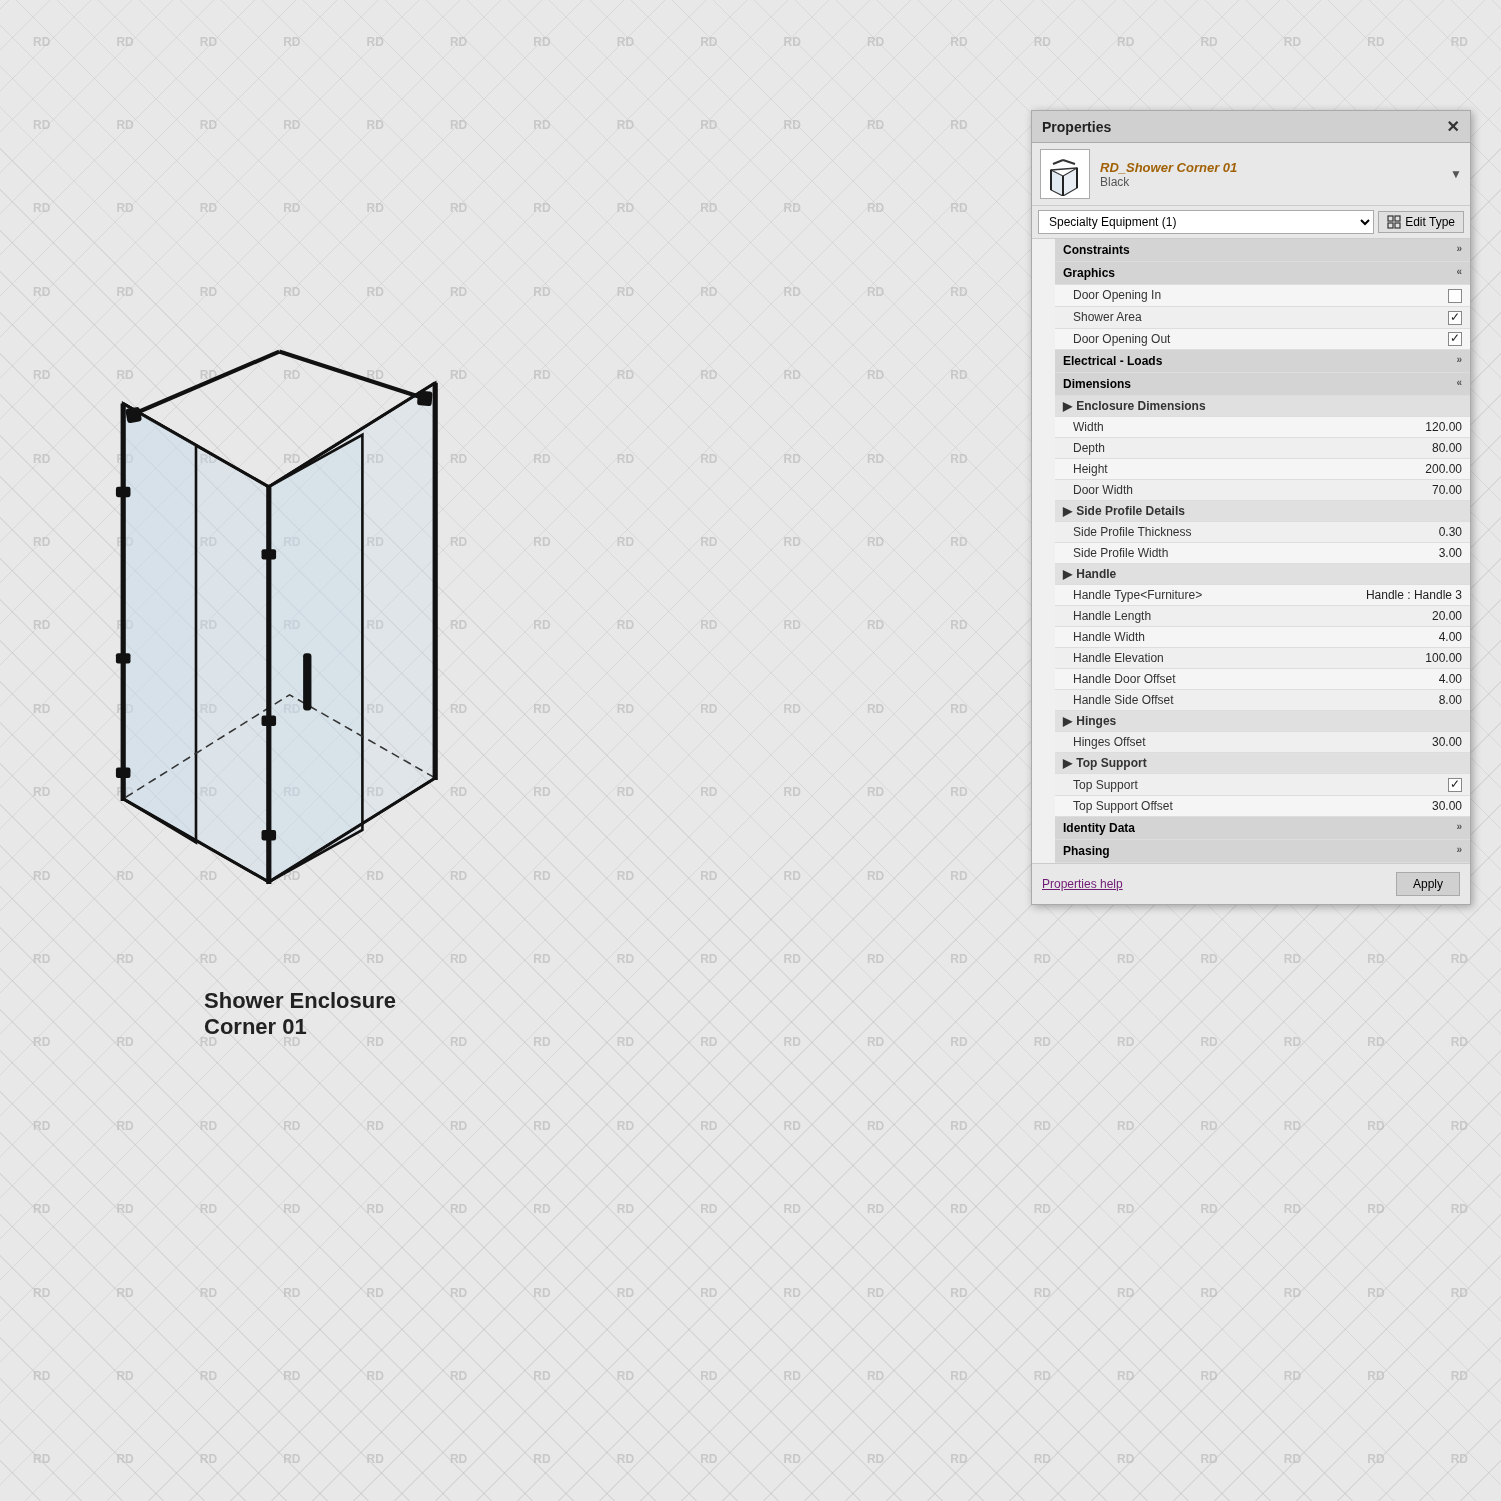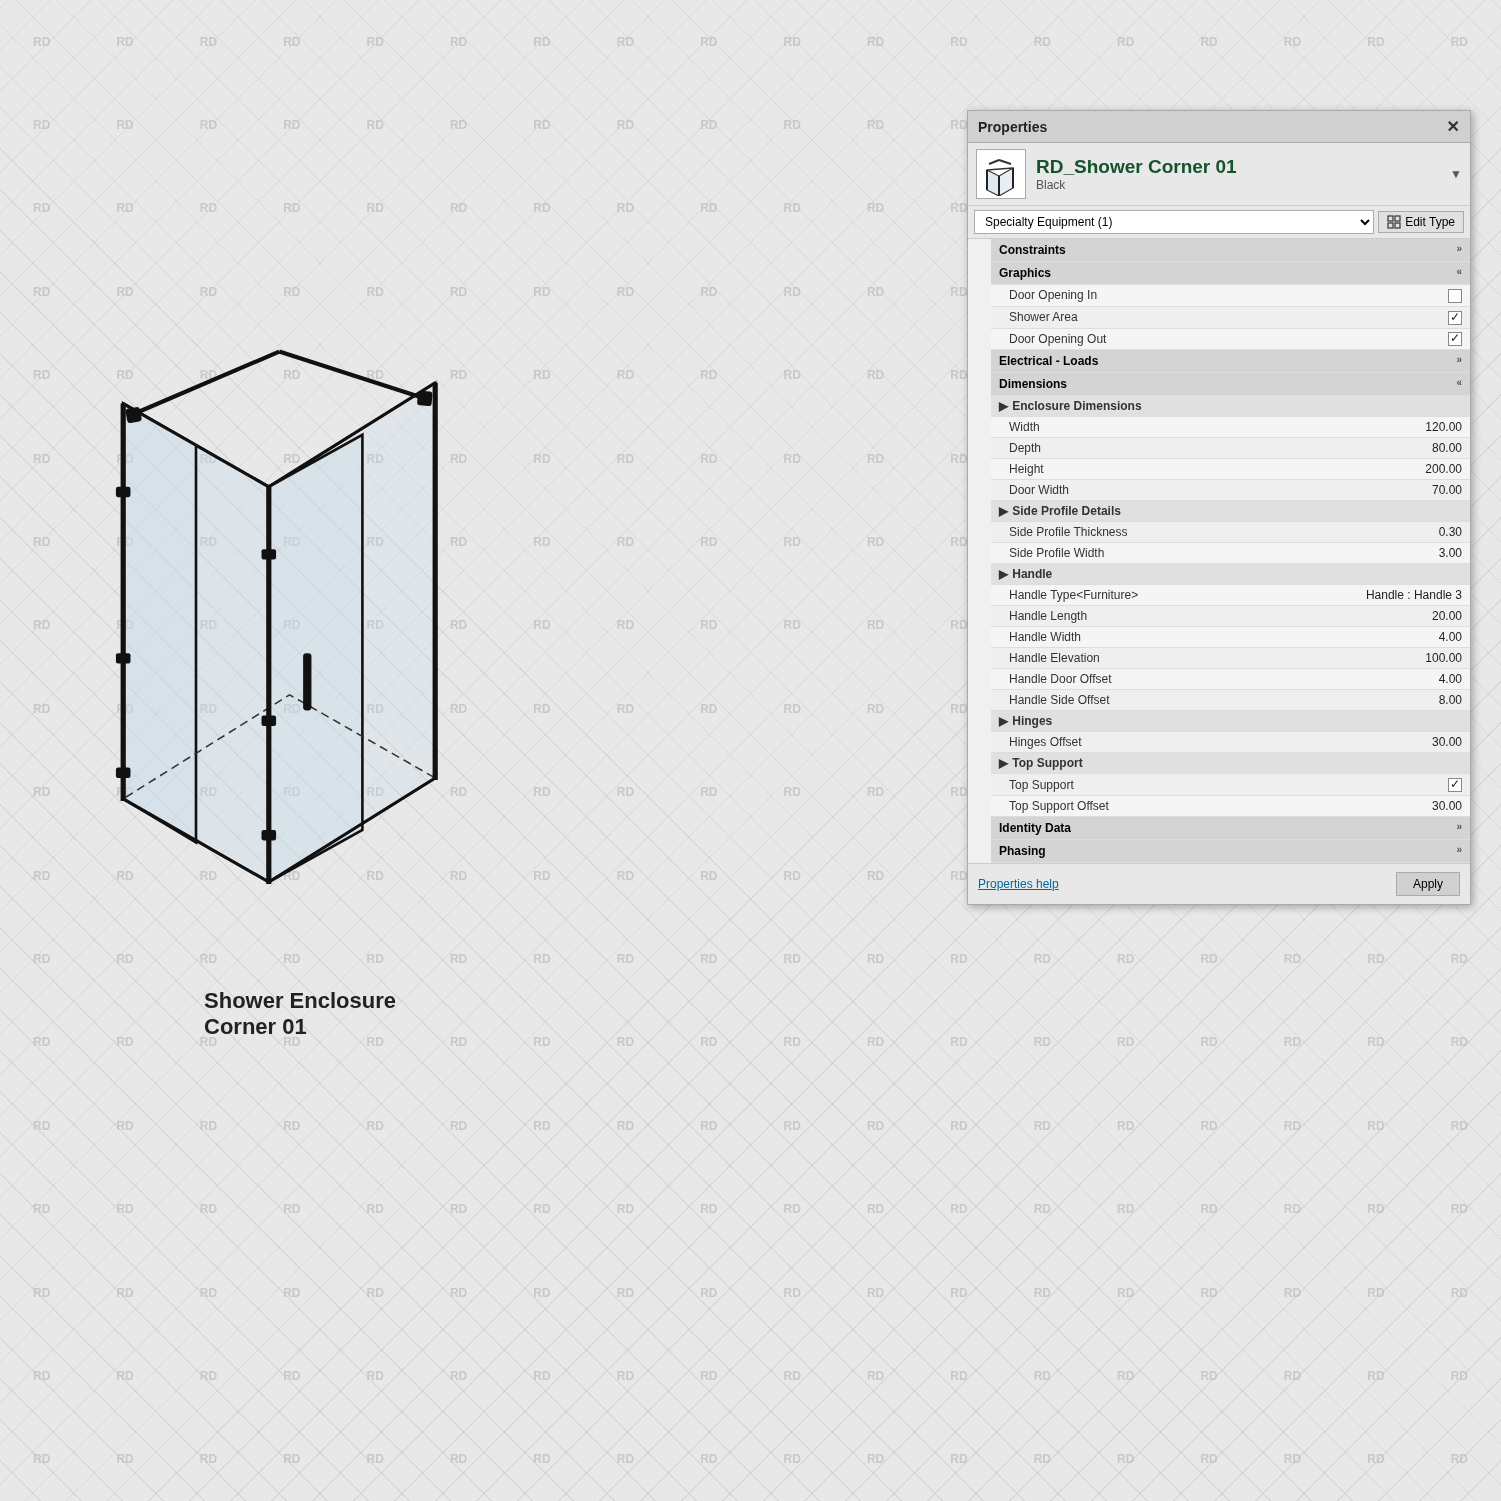--- a/index.html
+++ b/index.html
@@ -57,21 +57,21 @@
       font-weight: bold;
       color: #222;
       white-space: nowrap;
     }
 
     
     .properties-panel {
       position: absolute;
       right: 30px;
       top: 110px;
-      width: 504px;
+      width: 440px;
       background: #f0f0f0;
       border: 1px solid #aaa;
       box-shadow: 2px 2px 8px rgba(0,0,0,0.3);
       z-index: 10;
     }
 
     .panel-titlebar {
       background: #d0d0d0;
       padding: 6px 10px;
       display: flex;
@@ -113,23 +113,24 @@
       align-items: center;
       justify-content: center;
       flex-shrink: 0;
     }
 
     .panel-name-section {
       flex: 1;
     }
 
     .panel-component-name {
-      font-size: 19px;
+      font-size: 13px;
       font-weight: bold;
-      color: #14532d;
+      color: #a16207;
+      font-style: italic;
     }
 
     .panel-component-sub {
       font-size: 12px;
       color: #555;
     }
 
     .panel-arrow {
       color: #555;
       font-size: 12px;
@@ -250,21 +251,21 @@
     .panel-footer {
       display: flex;
       align-items: center;
       justify-content: space-between;
       padding: 8px 10px;
       background: #e8e8e8;
       border-top: 1px solid #ccc;
     }
 
     .properties-help-link {
-      color: #0369a1;
+      color: #701a75;
       text-decoration: underline;
       font-size: 12px;
       cursor: pointer;
     }
 
     .apply-btn {
       padding: 4px 16px;
       background: #d0d0d0;
       border: 1px solid #aaa;
       font-size: 12px;

